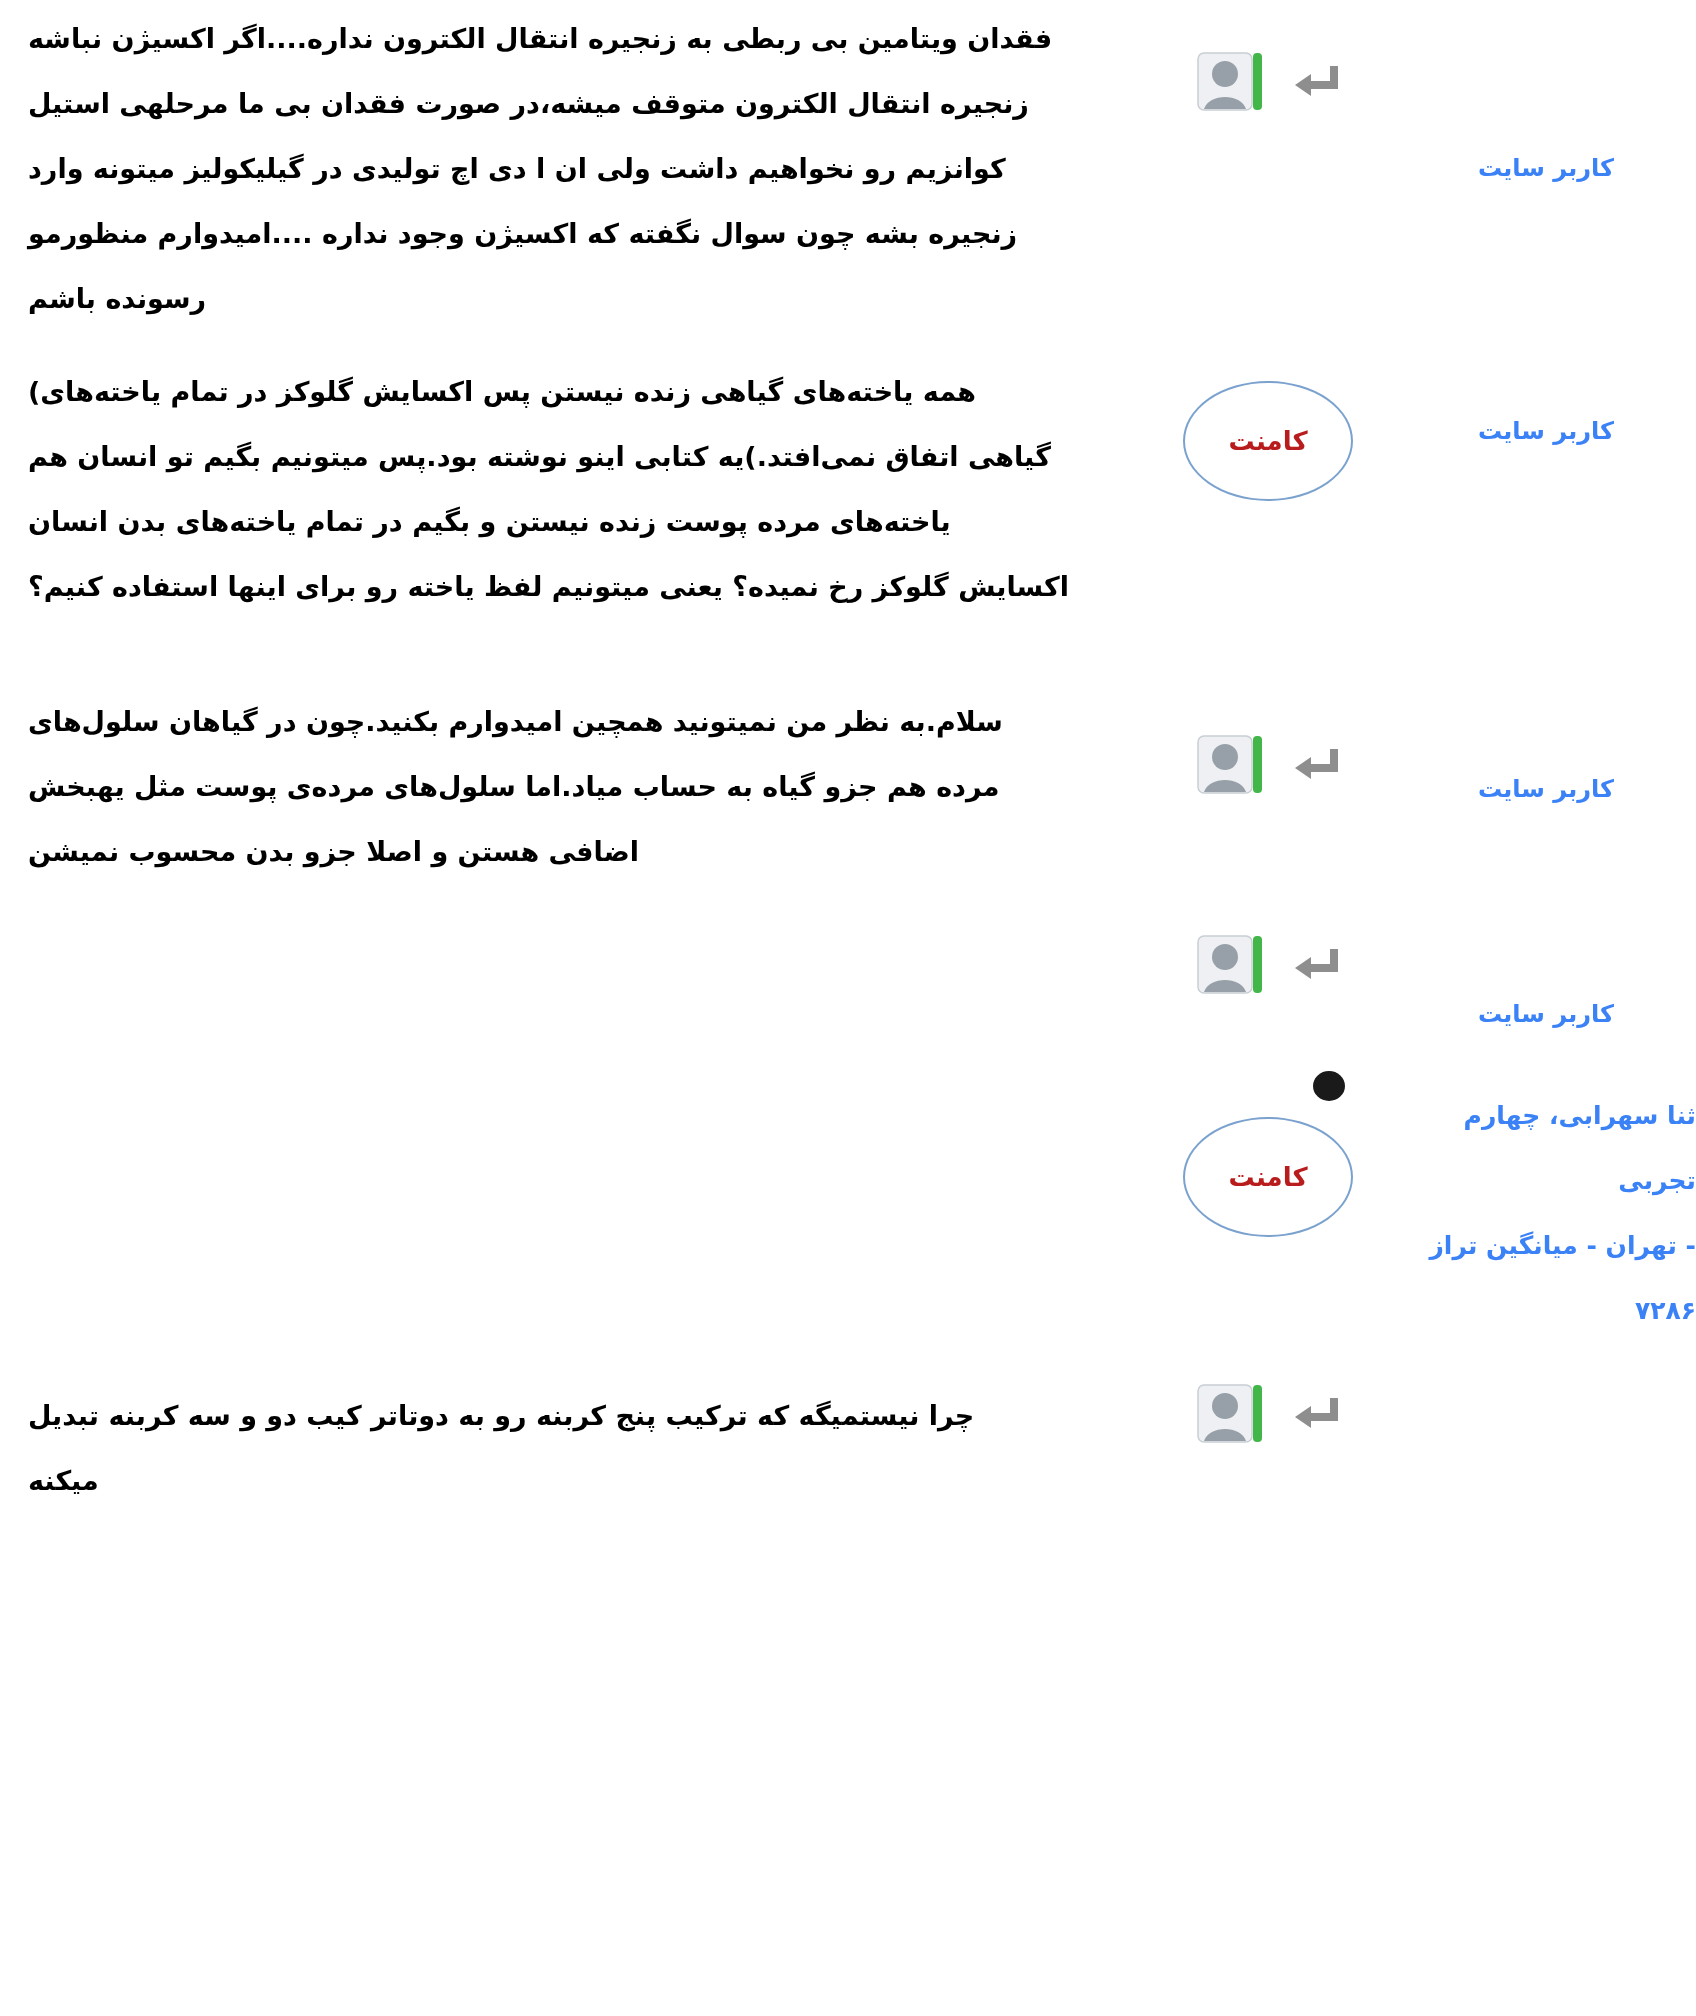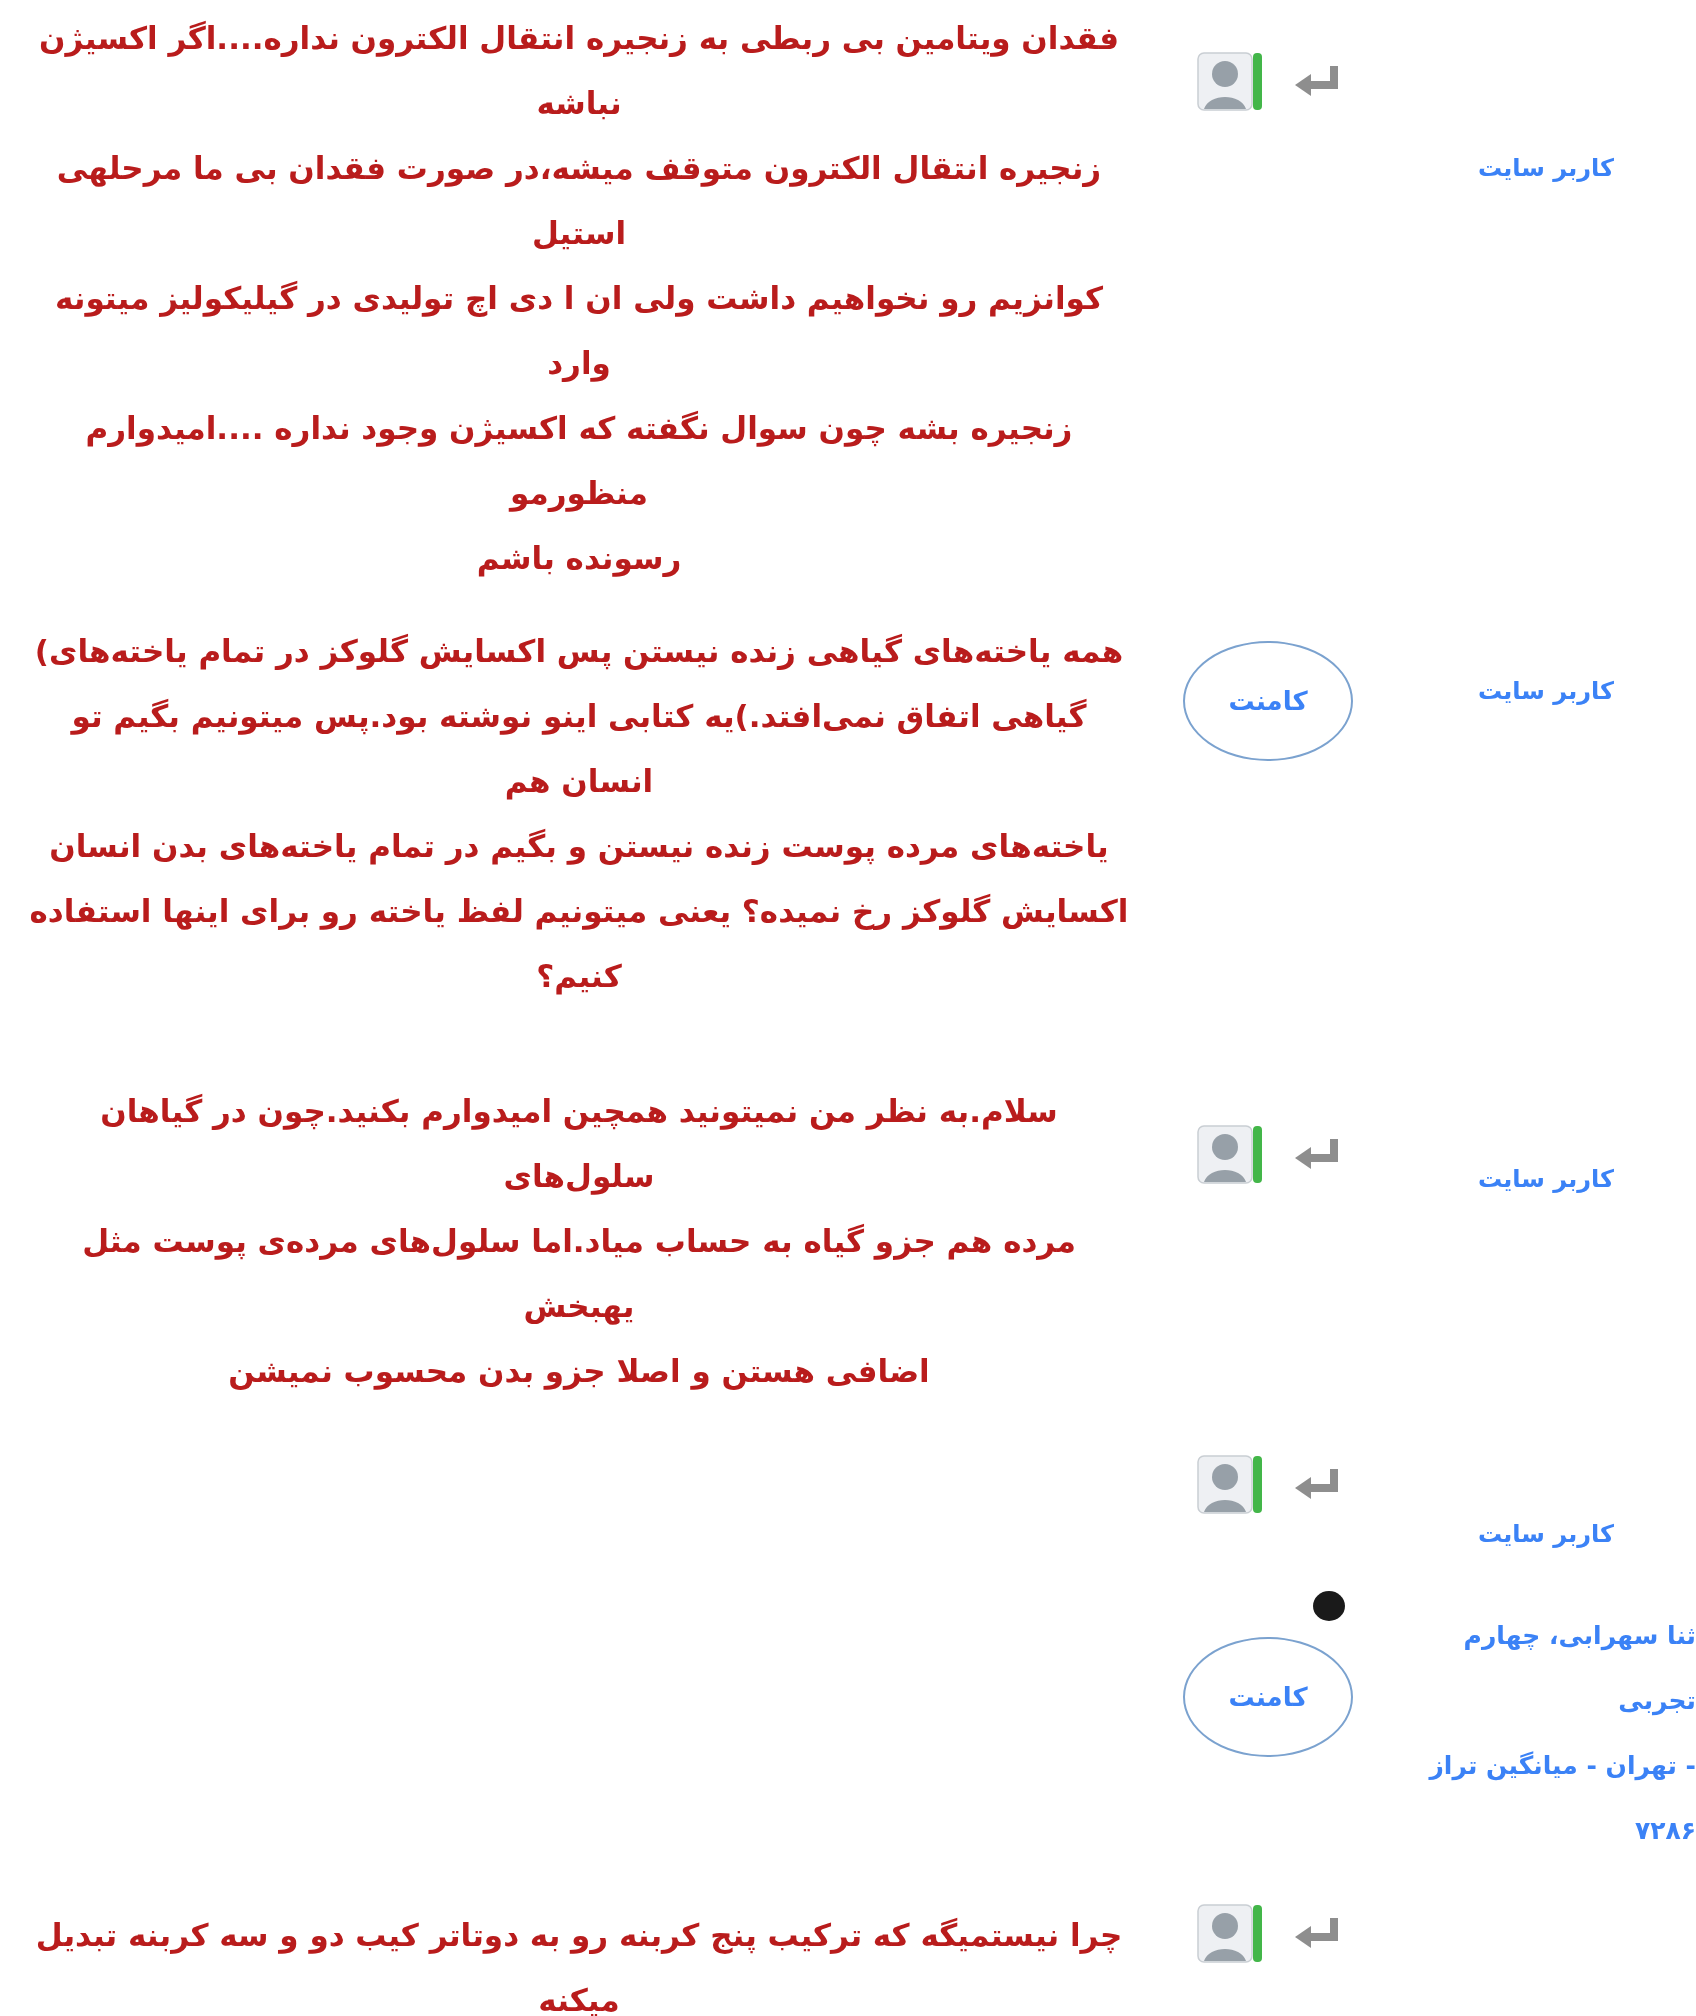--- a/index.html
+++ b/index.html
@@ -13,28 +13,28 @@
   .row{display:flex;align-items:flex-start;position:relative;}
   .user-col{width:300px;flex:none;display:flex;justify-content:center;}
   .user-label{
     font-size:24px;font-weight:bold;color:#3b82f6;text-align:center;
     white-space:pre-line;line-height:65px;
   }
   .user-label.multi{font-size:25px;text-align:right;}
   .icon-col{width:256px;flex:none;display:flex;justify-content:center;}
   .text-col{flex:1;padding-right:10px;padding-left:28px;}
   .comment-text{
-    margin:0;font-size:31px;font-weight:bold;line-height:65px;
-    text-align:center;white-space:pre-line;color:#b91c1c;
+    margin:0;font-size:27px;font-weight:bold;line-height:65px;
+    text-align:left;white-space:pre-line;color:#000000;
   }
   .reply-icons{display:flex;direction:ltr;align-items:center;gap:30px;}
   .oval-badge{
     width:170px;height:120px;border:2.5px solid #7ba2cf;border-radius:50%;
     display:flex;align-items:center;justify-content:center;
-    font-size:26px;font-weight:bold;color:#3b82f6;box-sizing:border-box;
+    font-size:26px;font-weight:bold;color:#b91c1c;box-sizing:border-box;
     background:#fff;
   }
   .bullet-marker{
     position:absolute;top:-12px;right:351px;width:32px;height:30px;
     background:#1a1a1a;border-radius:50%;
   }
   svg{display:block;}
 </style>
 </head>
 <body>

